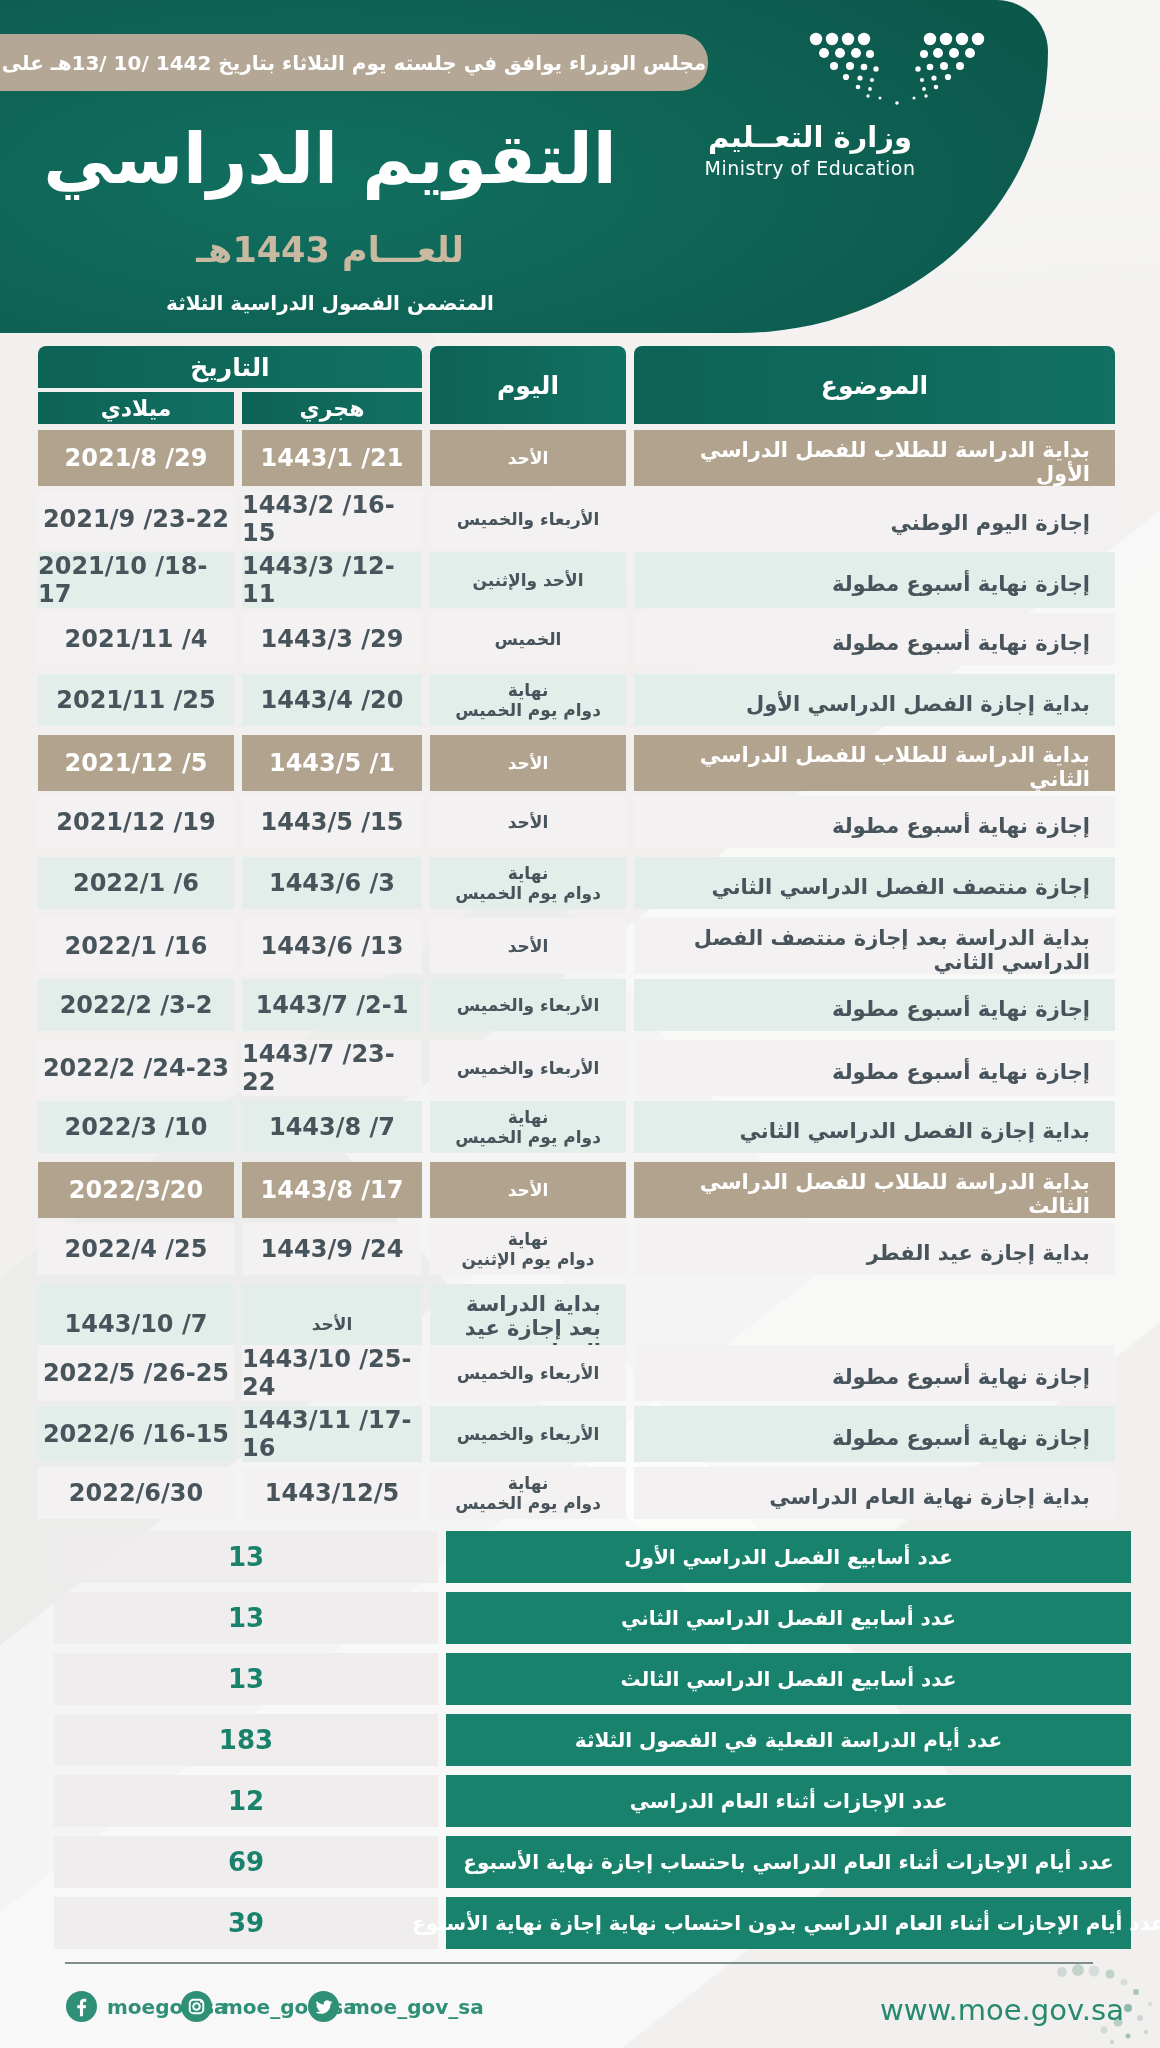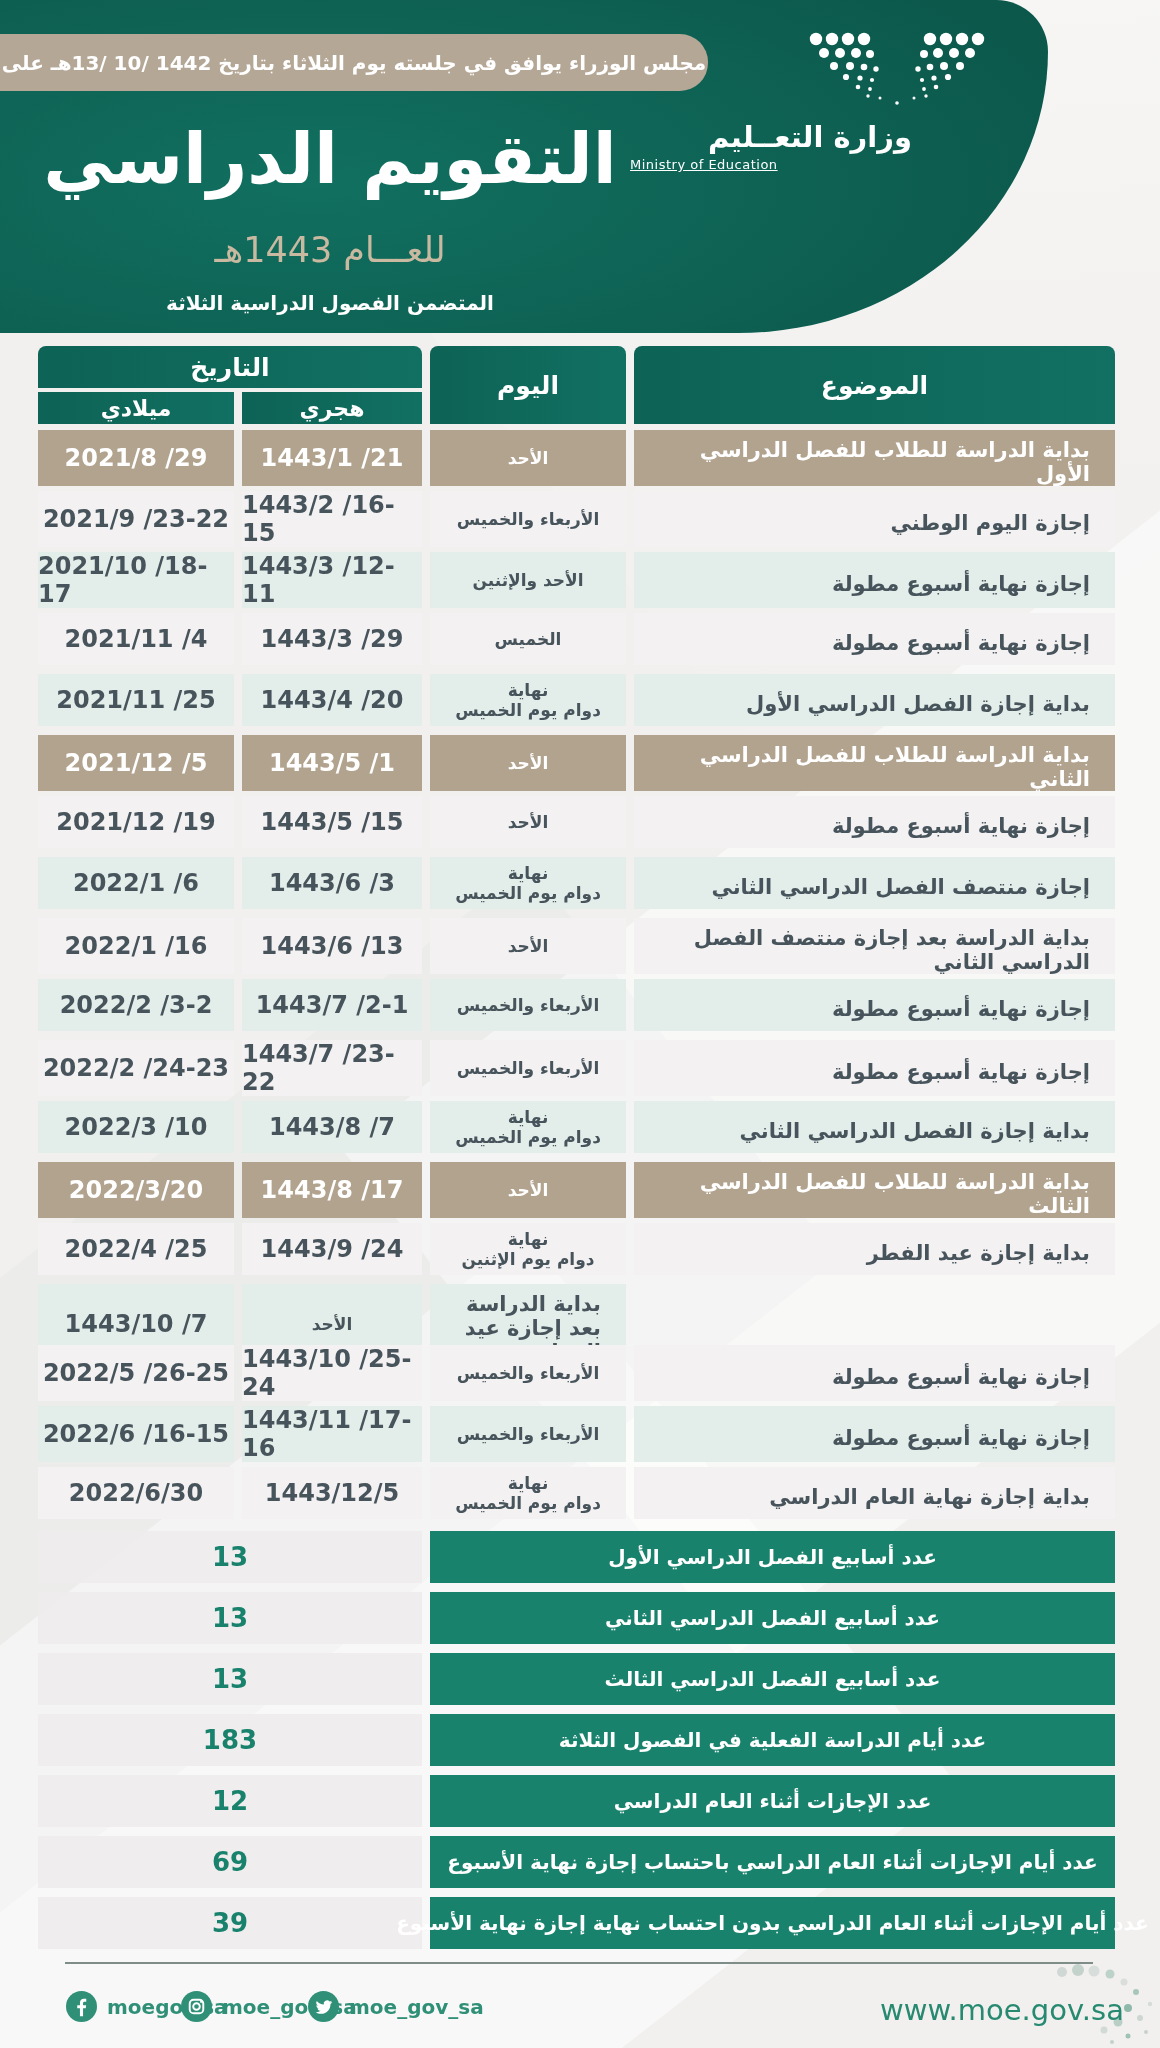--- a/index.html
+++ b/index.html
@@ -33,29 +33,29 @@
   .hero{position:absolute; z-index:2; top:0; left:0; width:1048px; height:333px;
     background:radial-gradient(130% 150% at 30% 55%, var(--hero-teal-1) 0%, var(--hero-teal-2) 55%, var(--hero-teal-3) 100%);
     border-radius:0 55px 330px 0 / 0 55px 300px 0;}
   .hero-banner{position:absolute; top:34px; left:0; width:708px; height:57px;
     background:var(--tan-banner); border-radius:0 28px 28px 0;
     display:flex; align-items:center; justify-content:center;
     color:#fff; font-weight:bold; font-size:20px; direction:rtl; white-space:nowrap;}
   .hero-title{position:absolute; top:114px; left:0; width:660px; text-align:center;
     color:#fff; font-weight:bold; font-size:70px; line-height:1.3; direction:rtl;}
   .hero-subtitle{position:absolute; top:230px; left:0; width:660px; text-align:center;
-    color:var(--tan-subtitle); font-weight:normal; font-size:35px; direction:rtl;}
+    color:var(--tan-subtitle); font-weight:bold; font-size:35px; direction:rtl;}
   .hero-tagline{position:absolute; top:291px; left:0; width:660px; text-align:center;
     color:#fff; font-weight:bold; font-size:20px; direction:rtl;}
   .logo{position:absolute; top:0; left:0;}
   .logo-dots{position:absolute; top:28px; left:802px; width:190px; height:78px;}
   .logo-ar{position:absolute; top:120px; left:630px; width:360px; text-align:center;
     color:#fff; font-weight:bold; font-size:29px; direction:rtl;}
-  .logo-en{position:absolute; top:157px; left:630px; width:360px; text-align:left;
-    color:#fff; font-size:13px; letter-spacing:.5px;text-decoration:underline;}
+  .logo-en{position:absolute; top:157px; left:630px; width:360px; text-align:center;
+    color:#fff; font-size:19px; letter-spacing:.5px;}
 
   
   .table{position:absolute; z-index:2; left:0; top:0; width:1160px;}
   .hdr{position:absolute; background:linear-gradient(90deg,#0d6355,#117062);
     color:#fff; font-weight:bold; display:flex; align-items:center; justify-content:center;
     direction:rtl;}
   .hdr-date{left:38px; top:346px; width:384px; height:42px; font-size:25px; border-radius:8px 8px 0 0;}
   .hdr-miladi{left:38px; top:392px; width:196px; height:32px; font-size:22px;}
   .hdr-hijri{left:242px; top:392px; width:180px; height:32px; font-size:22px;}
   .hdr-day{left:430px; top:346px; width:196px; height:78px; font-size:25px; border-radius:8px 8px 0 0;}
@@ -68,21 +68,21 @@
   .row .c-miladi,.row .c-hijri{direction:ltr; font-weight:bold; font-size:24px;}
   .row .c-day{direction:rtl; font-weight:bold; font-size:17px; text-align:center;
     white-space:pre-line; line-height:1.2;}
   .row .c-subject{direction:rtl; justify-content:flex-start; padding:8px 25px 0 10px;
     font-weight:bold; font-size:21px; text-align:right; line-height:1.15;}
   .tone-gray .cell{background:var(--gray-row);}
   .tone-mint .cell{background:var(--mint);}
   .tone-tan  .cell{background:var(--tan); color:#fff;}
 
   
-  .summary{position:absolute; left:38px; top:1531px; width:1077px;}
+  .summary{position:absolute; left:54px; top:1531px; width:1077px;}
   .srow{display:grid; grid-template-columns:384px 685px; column-gap:8px;
     height:52px; margin-bottom:9px;}
   .s-value{background:rgba(238,236,236,.92); display:flex; align-items:center; justify-content:center;
     color:var(--green-summary); font-weight:bold; font-size:26px; direction:ltr;}
   .s-label{background:var(--green-summary); display:flex; align-items:center; justify-content:center;
     color:#fff; font-weight:bold; font-size:20px; direction:rtl; white-space:nowrap; padding:0 12px;}
 
   
   .footer-divider{position:absolute; z-index:2; left:65px; top:1962px; width:1028px; height:2px;
     background:#7f8d88;}

